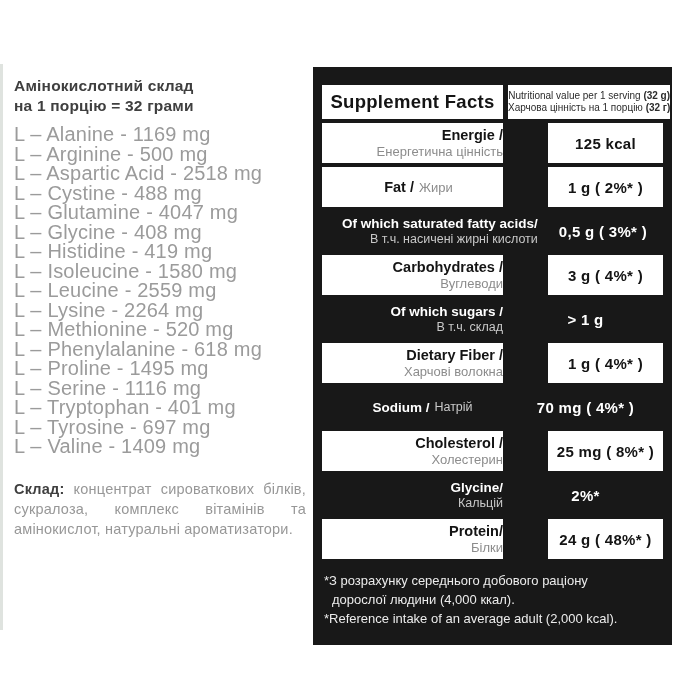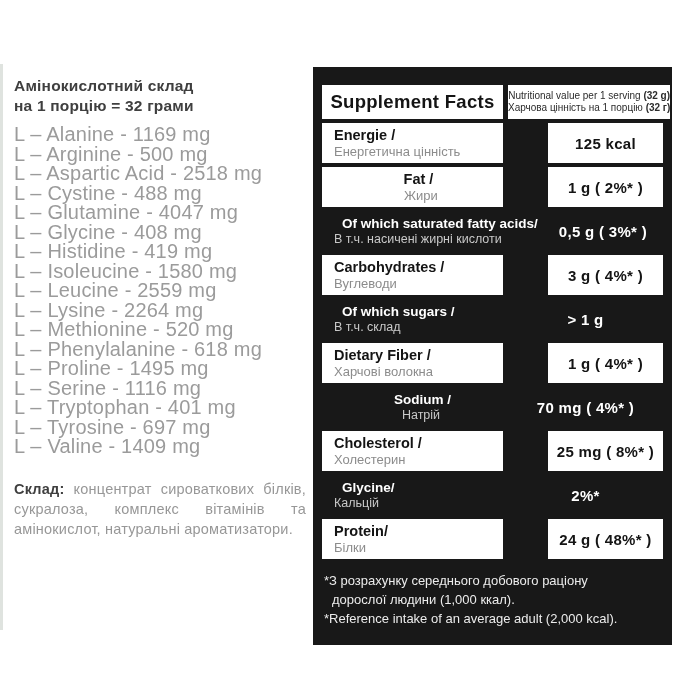--- a/index.html
+++ b/index.html
@@ -17,36 +17,36 @@
   .amino-list li { font-size:20px; color:#9b9b9b; line-height:19.5px; letter-spacing:.2px; }
   .sklad { margin-top:22px; font-size:14.5px; line-height:20px; color:#979797;
            text-align:justify; letter-spacing:.2px; }
   .sklad .lbl { font-weight:bold; color:#3f3f3f; }
 
   
   .sf { position:absolute; left:313px; top:67px; width:359px; height:578px;
         background:#181818; padding:18px 9px 0 9px; display:flex; flex-direction:column; }
   .row { display:flex; height:40px; flex:0 0 40px; }
   .row + .row { margin-top:4px; }
-  .cell { display:flex; }
+  .cell { display:flex;align-items:flex-end; }
   .cell.label { flex:0 0 181px; margin-right:5px; padding-left:12px;
                 flex-direction:column; justify-content:center; }
   .cell.value { flex:1; align-items:center; justify-content:center;
                 font-weight:bold; font-size:15px; letter-spacing:.3px; white-space:nowrap; }
   .row.light .cell { background:#ffffff; }
   .row.light .en { color:#141414; }
   .row.light .ua { color:#8c8c8c; }
   .row.light .cell.value { color:#141414;margin-left:40px; }
   .row.dark .cell { background:transparent; }
   .row.dark .en { color:#ffffff;margin-left:8px; }
   .row.dark .ua { color:#c9c9c9; }
   .row.dark .cell.value { color:#ffffff; }
   .en { font-weight:bold; font-size:14.5px; line-height:17px; white-space:nowrap; }
   .ua { font-size:13px; line-height:15px; white-space:nowrap; }
-  .row .cell.label.single { flex-direction:column; align-items:center; }
+  .row .cell.label.single { flex-direction:row; align-items:center; }
   .row .cell.label.single .ua { margin-left:5px; }
   .row.dark .en { font-size:13.5px; }
   .row.dark .ua { font-size:12.5px; }
 
   .header-row { height:34px; flex:0 0 34px; }
   .header-row .cell { background:#fff; }
   .header-row .title-cell { flex:0 0 181px; margin-right:5px; align-items:center; justify-content:center; }
   .sf-title { font-weight:bold; font-size:18.5px; color:#141414; letter-spacing:.3px; white-space:nowrap; }
   .header-row .serving-cell { flex:1; flex-direction:column; align-items:center; justify-content:center; }
   .serving-line { font-size:10px; color:#2c2c2c; line-height:12px; white-space:nowrap; }
@@ -176,18 +176,18 @@
     <div class="row light">
       <div class="cell label">
         <span class="en">Protein/</span>
         <span class="ua">Білки</span>
       </div>
       <div class="cell value">24 g ( 48%* )</div>
     </div>
 
     <div class="footnote">
       <div>*З розрахунку середнього добового раціону</div>
-      <div class="fn2">дорослої людини (1,000 ккал).</div>
+      <div class="fn2">дорослої людини (4,000 ккал).</div>
       <div>*Reference intake of an average adult (2,000 kcal).</div>
     </div>
 
   </div>
 </div>
 
 </body></html>

